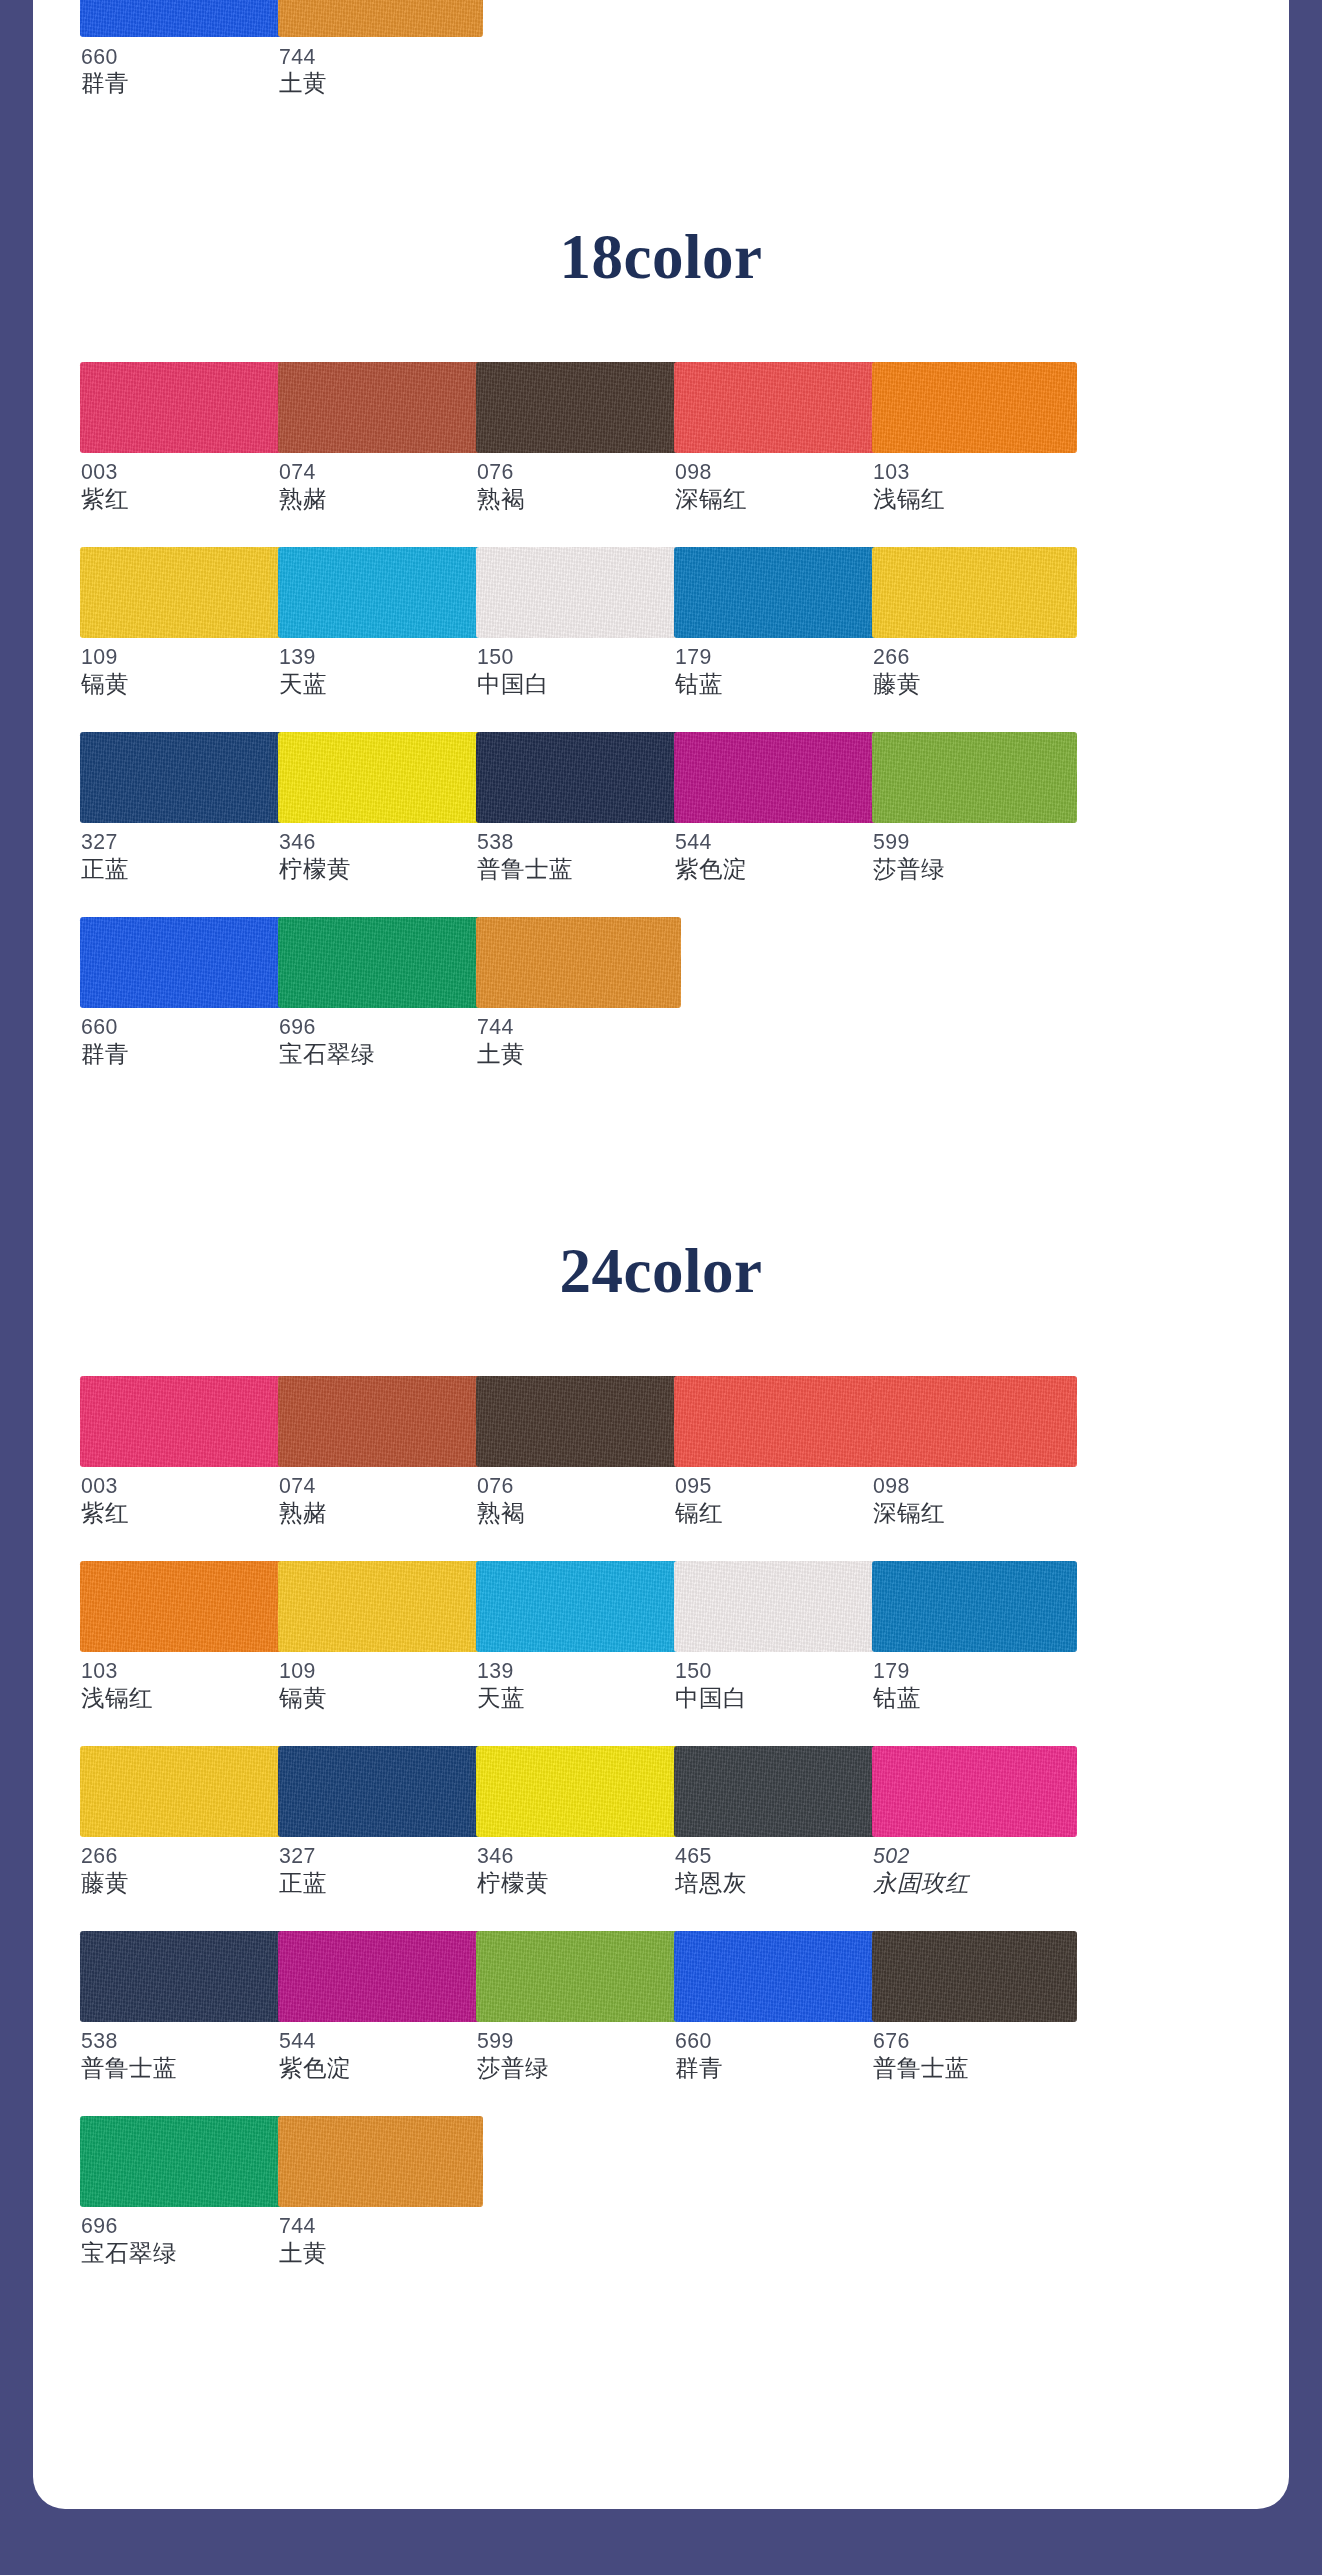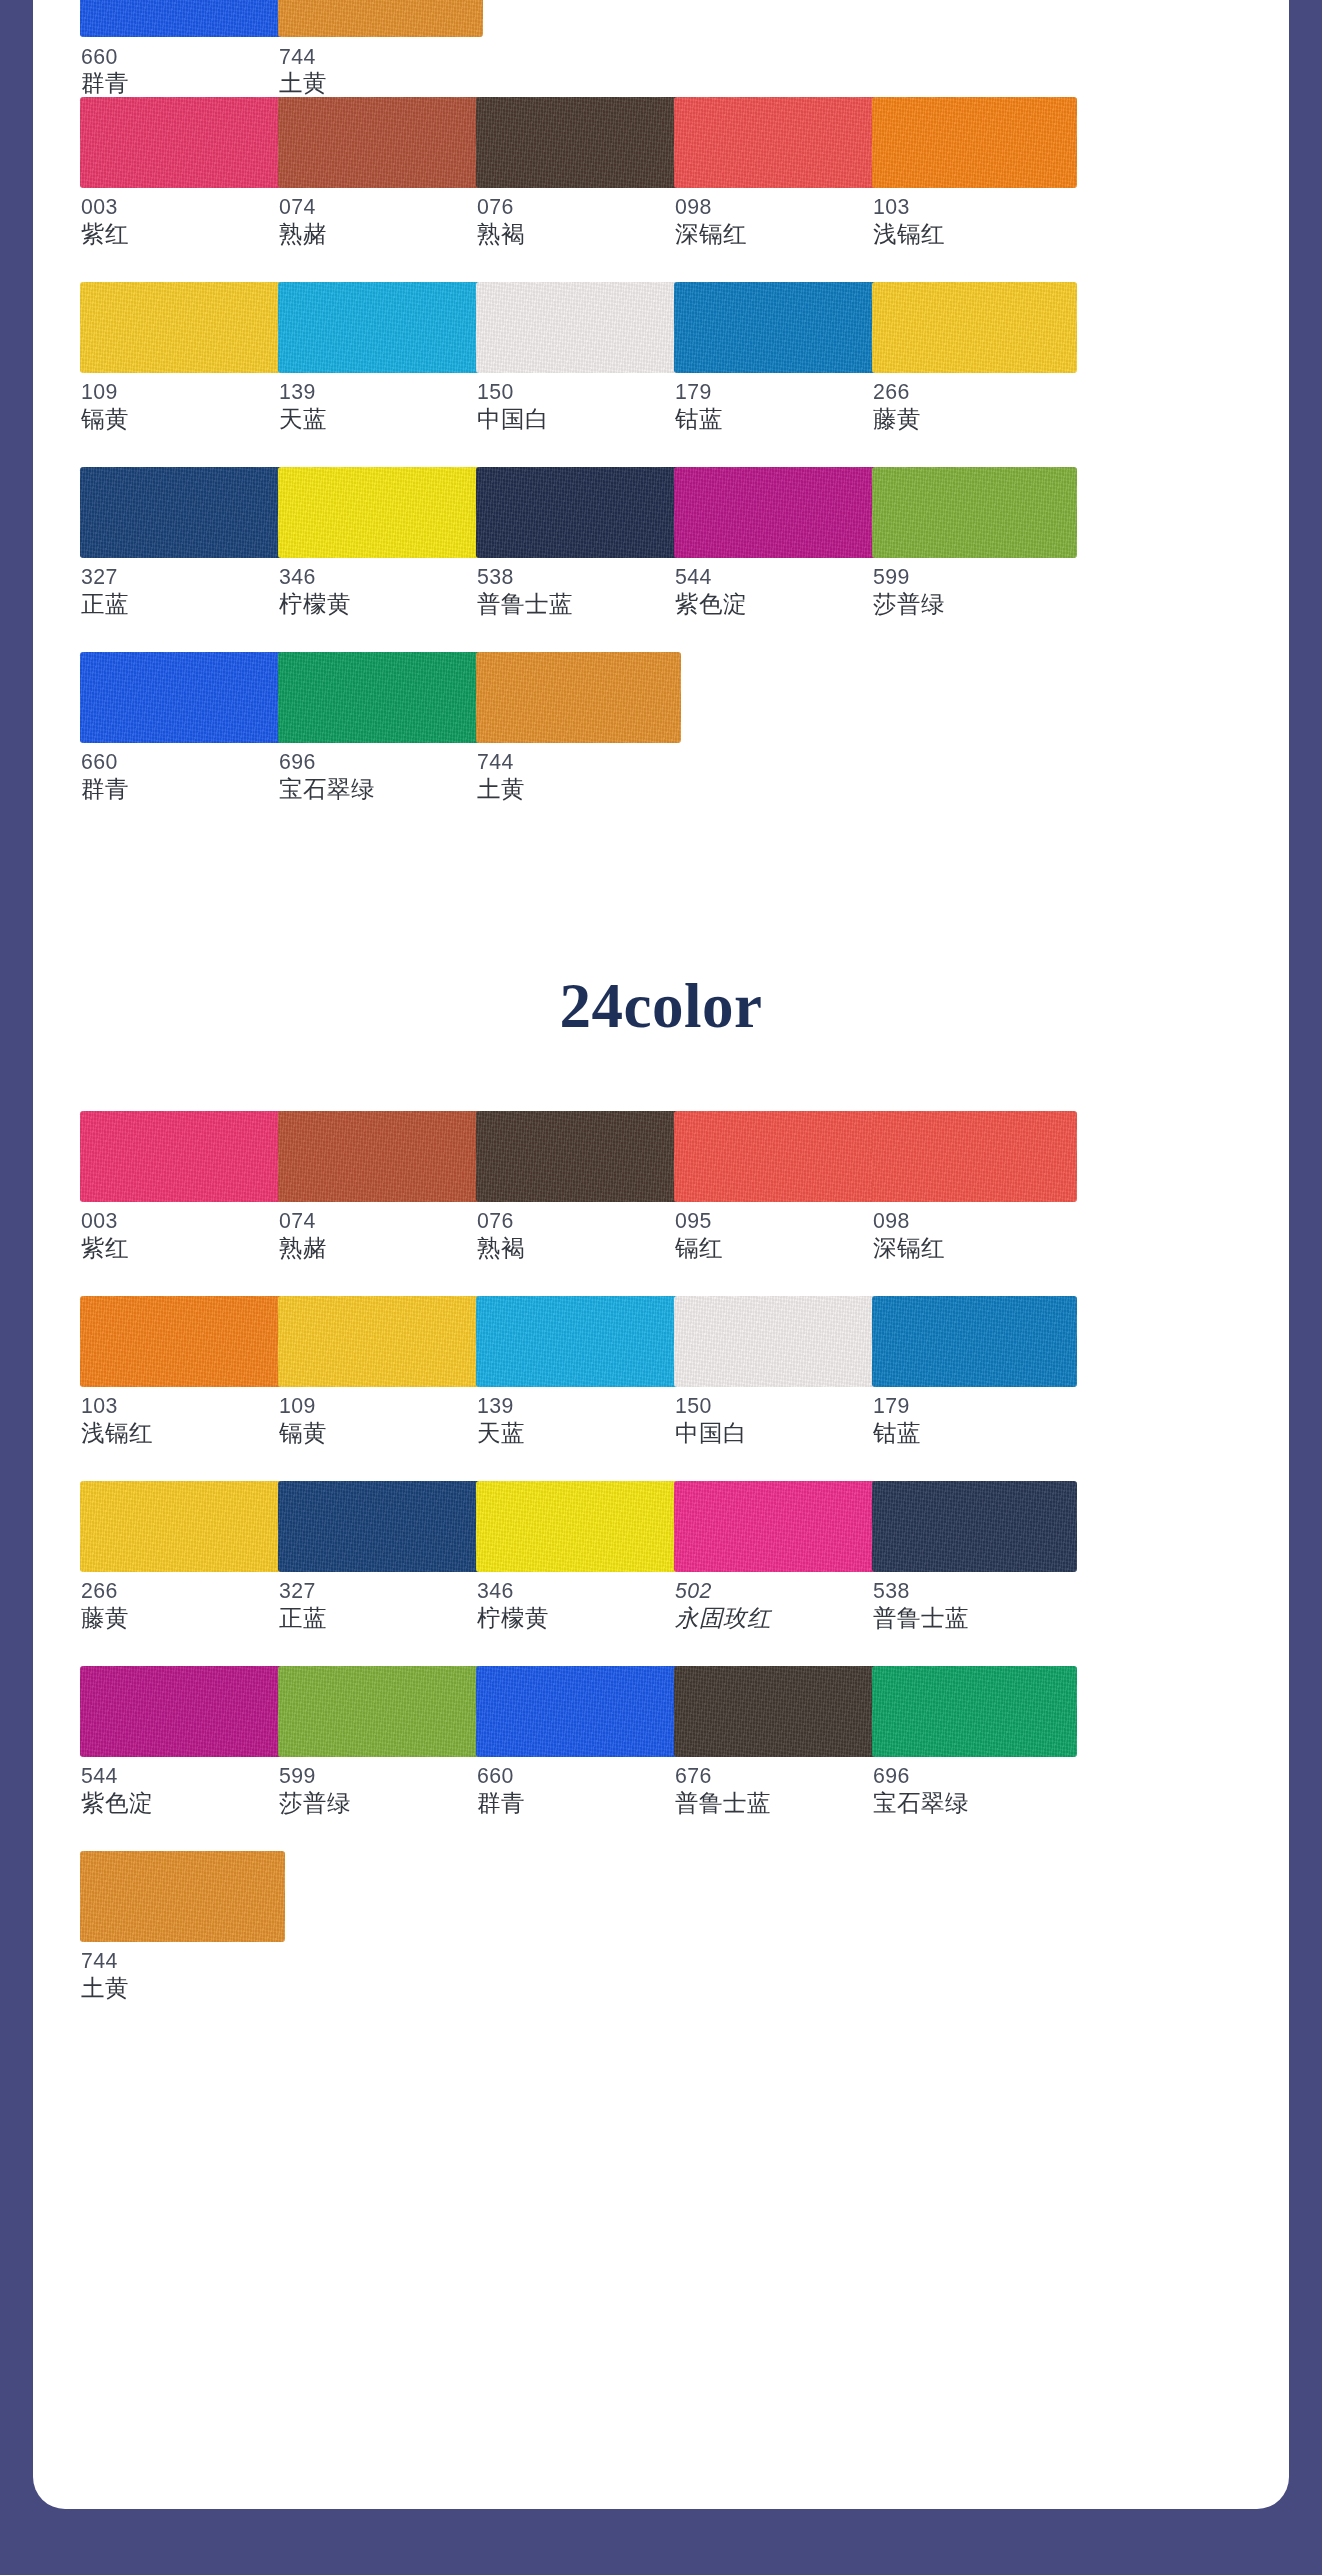--- a/index.html
+++ b/index.html
@@ -113,20 +113,21 @@
             <div class="cname">群青</div>
           </div>
           <div class="cell">
             <div class="swatch cut-swatch" style="background: rgb(225, 144, 47);"></div>
             <div class="code">744</div>
             <div class="cname">土黄</div>
           </div>
         </div>
     </div>
 
+    <h2 class="section-title sec-18">18color</h2>
     <div class="grid" id="grid-18">
         <div class="cell" style="margin-bottom: 34px;">
           <div class="swatch" style="background: rgb(232, 57, 106);"></div>
           <div class="code">003</div>
           <div class="cname">紫红</div>
         </div>
         <div class="cell" style="margin-bottom: 34px;">
           <div class="swatch" style="background: rgb(176, 82, 58);"></div>
           <div class="code">074</div>
           <div class="cname">熟赭</div>
@@ -273,20 +274,25 @@
         <div class="cell" style="margin-bottom: 34px;">
           <div class="swatch" style="background: rgb(27, 66, 120);"></div>
           <div class="code">327</div>
           <div class="cname">正蓝</div>
         </div>
         <div class="cell" style="margin-bottom: 34px;">
           <div class="swatch" style="background: rgb(245, 231, 17);"></div>
           <div class="code">346</div>
           <div class="cname">柠檬黄</div>
         </div>
+        <div class="cell" style="margin-bottom: 34px;">
+          <div class="swatch" style="background: rgb(60, 65, 71);"></div>
+          <div class="code">465</div>
+          <div class="cname">培恩灰</div>
+        </div>
         <div class="cell" style="margin-bottom: 28px; font-style: italic;">
           <div class="swatch" style="background: rgb(238, 46, 142);"></div>
           <div class="code">502</div>
           <div class="cname">永固玫红</div>
         </div>
         <div class="cell" style="margin-bottom: 34px;">
           <div class="swatch" style="background: rgb(42, 56, 86);"></div>
           <div class="code">538</div>
           <div class="cname">普鲁士蓝</div>
         </div>

